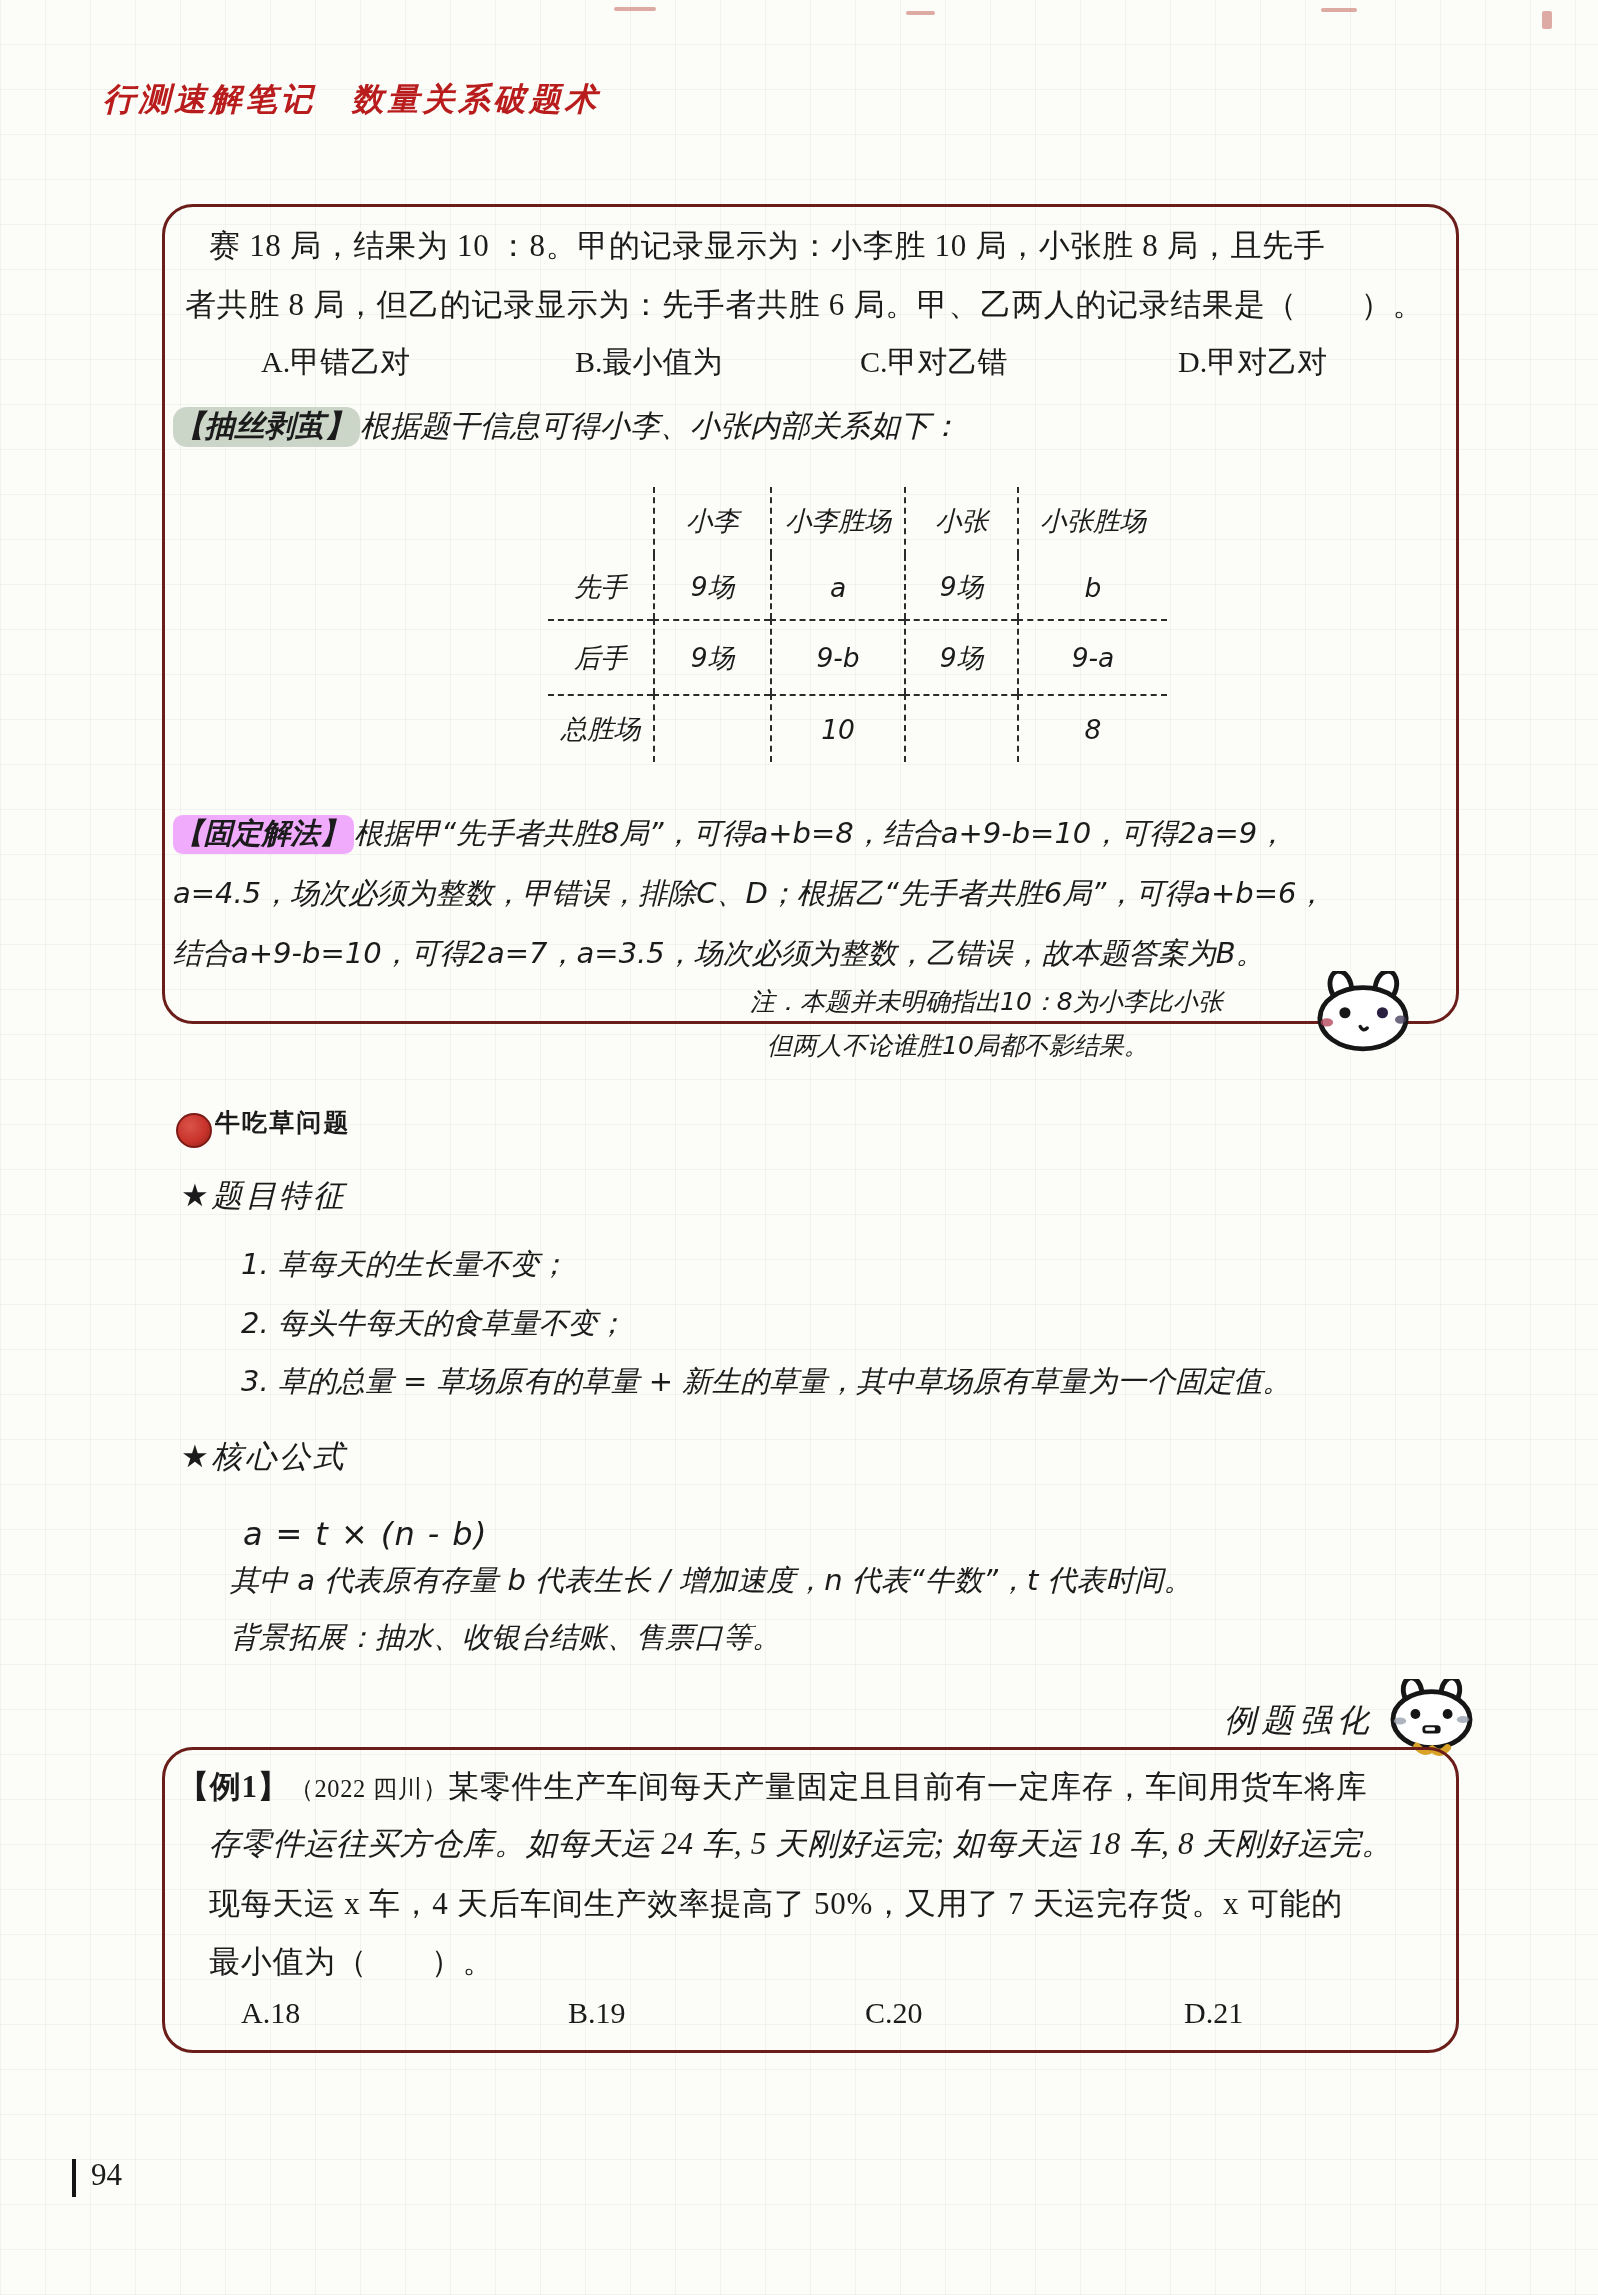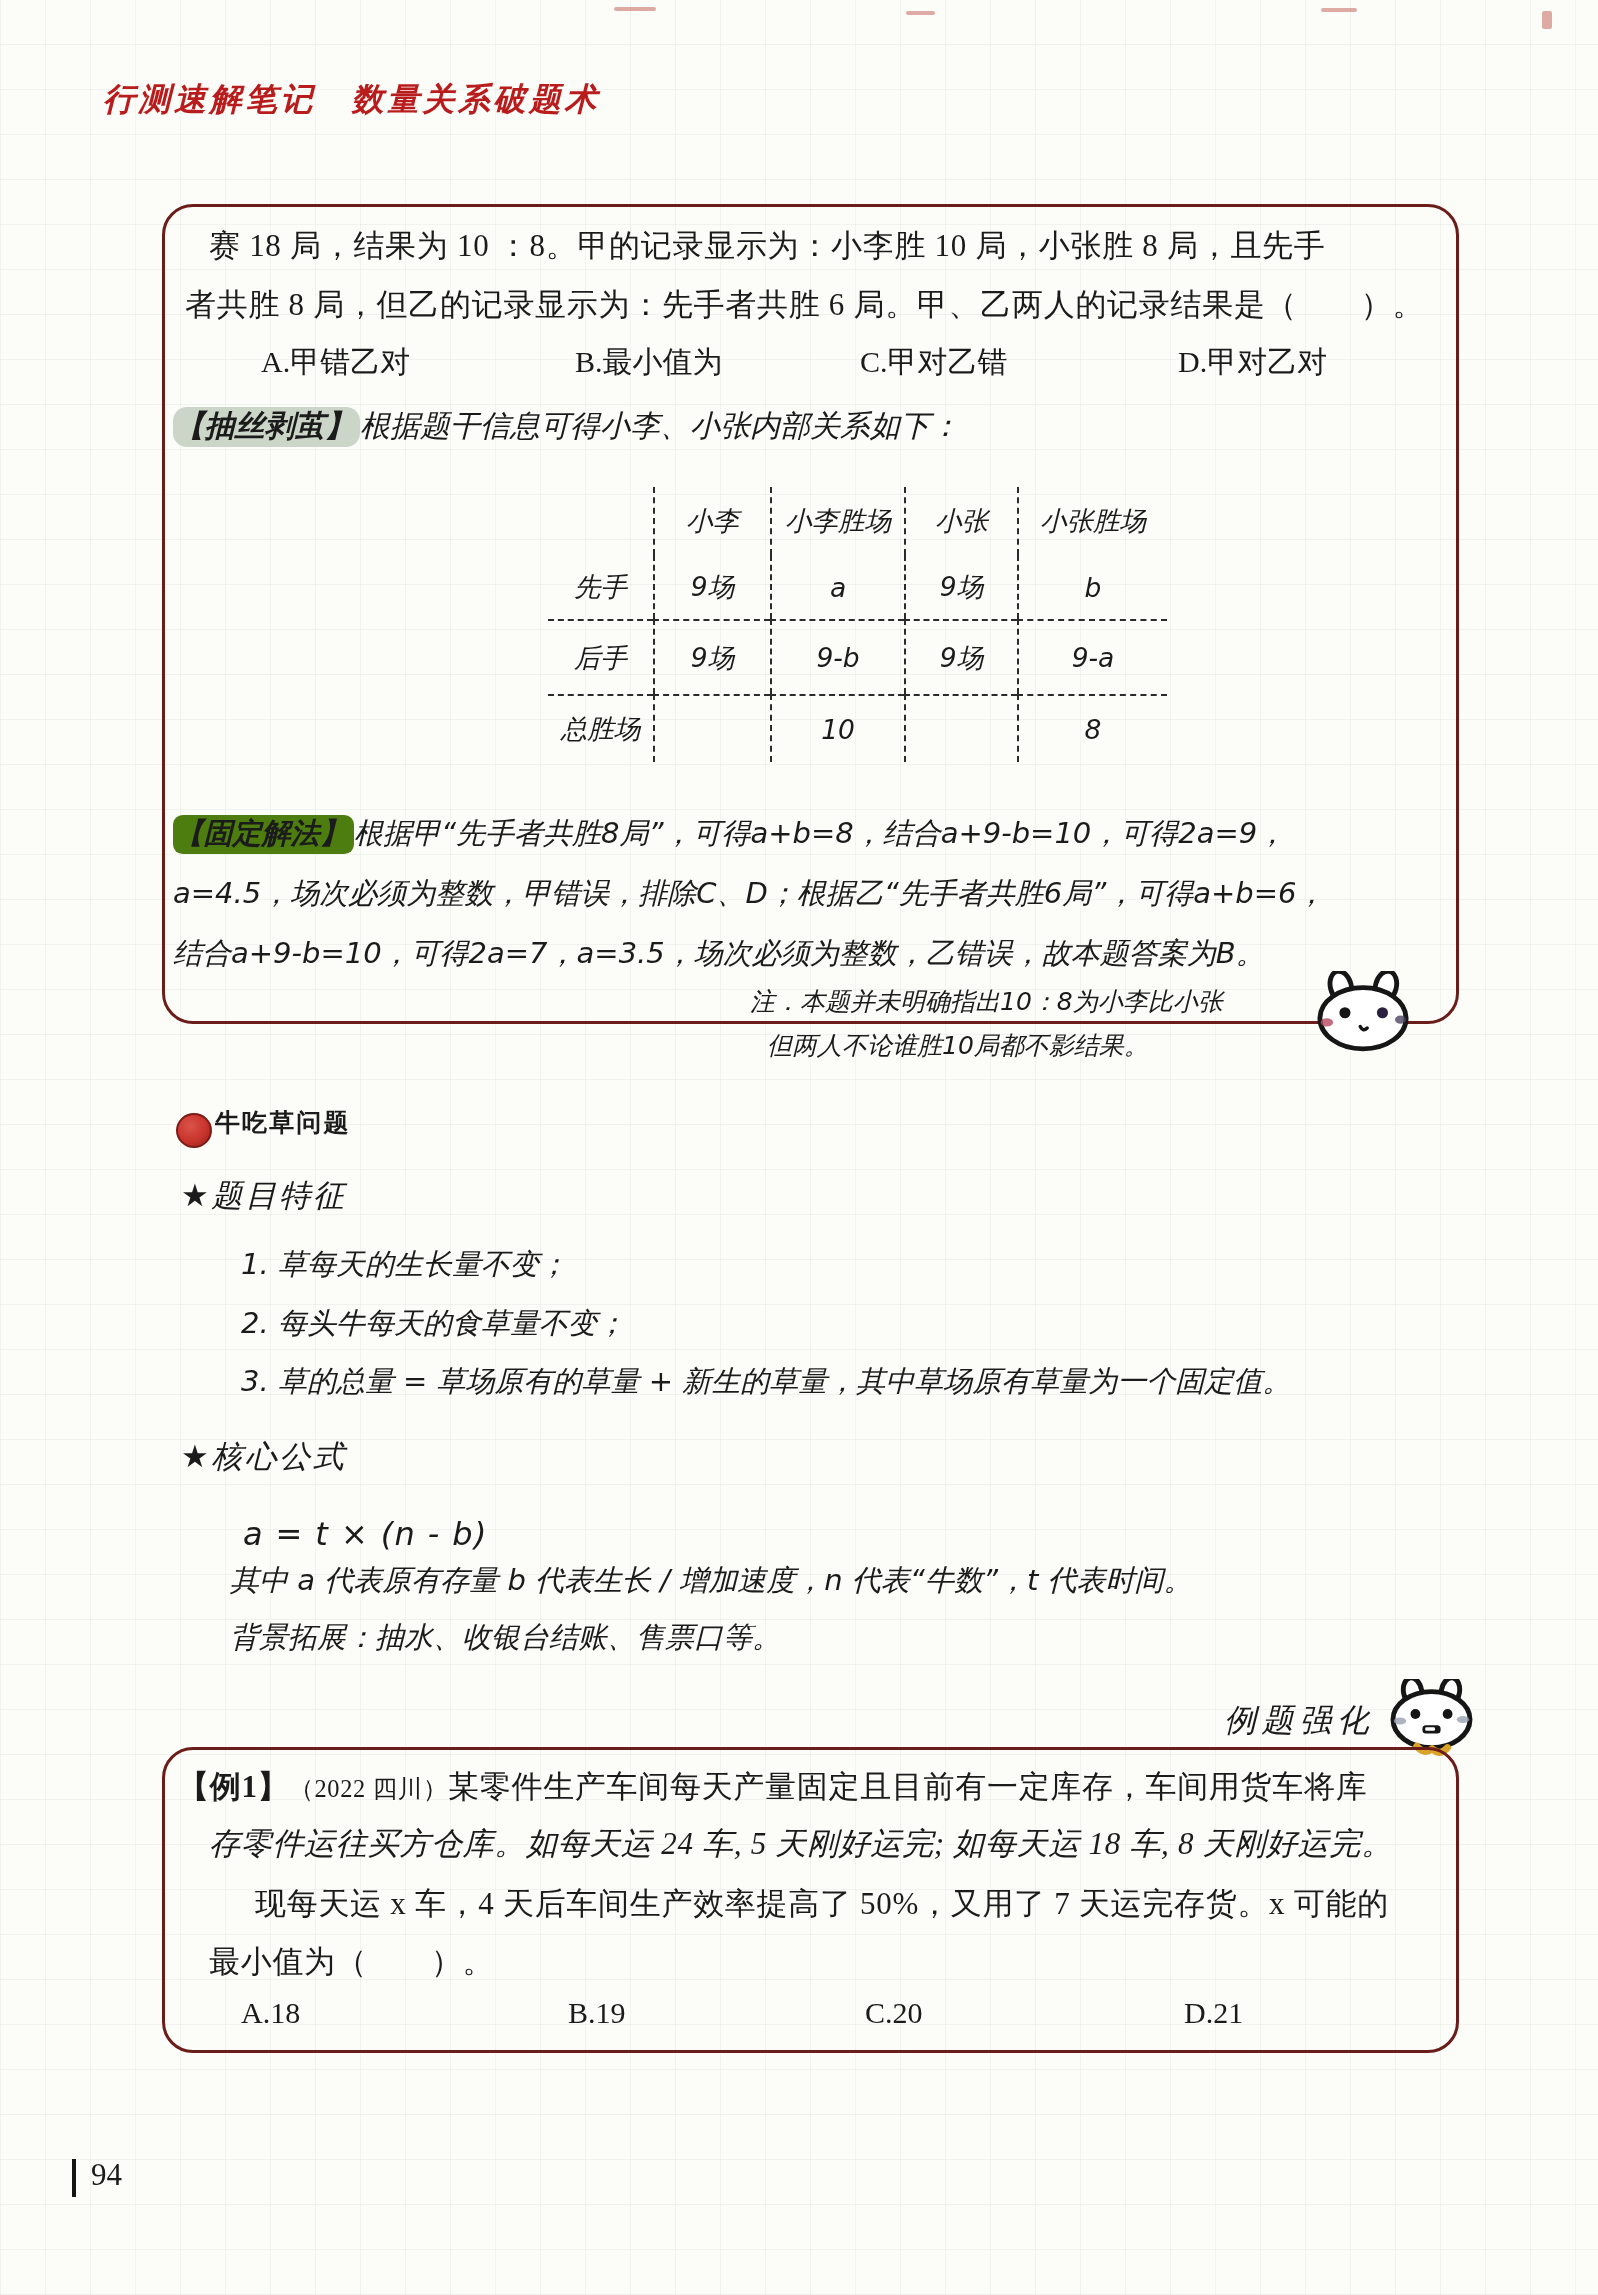--- a/index.html
+++ b/index.html
@@ -13,21 +13,21 @@
   .abs{position:absolute;}
   .print{font-family:"Liberation Serif","DejaVu Serif",serif;}
   .hw{font-family:"DejaVu Sans","Liberation Sans",sans-serif;font-style:italic;font-weight:500;}
   .headline{font-family:"Liberation Sans","DejaVu Sans",sans-serif;font-weight:700;font-style:normal;}
   .box{position:absolute;border:3.5px solid #6b1d1a;border-radius:31px;background:transparent;}
   .page-header{left:103px;top:78px;font-size:32px;color:#b91c1c;font-weight:700;
     font-style:italic;letter-spacing:3.5px;font-family:"DejaVu Sans",sans-serif;}
   .ptext{font-size:31px;letter-spacing:0.7px;white-space:nowrap;}
   .opt{font-size:30px;white-space:nowrap;}
   .hl-green{background:#ccd6c8;border-radius:14px;padding:1.4px 5.6px 4.2px 1.4px;font-weight:700;}
-  .hl-yellow{background:#4d7c0f;border-radius:9.8px;padding:1.4px 5.6px 4.2px 1.4px;font-weight:700;}
+  .hl-yellow{background:#f0abfc;border-radius:9.8px;padding:1.4px 5.6px 4.2px 1.4px;font-weight:700;}
   .hwline{font-size:29px;white-space:nowrap;}
   
   .rel-table{position:absolute;left:548px;top:487px;display:grid;
     grid-template-columns:105px 117px 134px 113px 150px;
     grid-template-rows:68px 64px 75px 68px;
     font-size:26.5px;}
   .cell{display:flex;align-items:center;justify-content:center;white-space:nowrap;}
   .vl{border-left:2.1px dashed #2b2b2b;}
   .hl{border-top:2.1px dashed #2b2b2b;}
   
@@ -141,21 +141,21 @@
   <rect x="56" y="69" width="14" height="5" rx="2" fill="#ffffff"></rect>
   <path d="M44 96 q10 12 22 4 q12 10 22 -2" stroke="#d9a32a" stroke-width="10" fill="none" stroke-linecap="round"></path>
 </svg>
 
 <div class="box" style="left:162px;top:1747px;width:1291px;height:300px;"></div>
 
 <div class="abs print ptext" style="left:178px;top:1766px;">
   <span class="lbl">【例1】</span><span class="src">（2022 四川）</span><span>某零件生产车间每天产量固定且目前有一定库存，车间用货车将库</span>
 </div>
 <div class="abs print ptext" style="left:209px;top:1823px;font-style:italic;">存零件运往买方仓库。如每天运 24 车, 5 天刚好运完; 如每天运 18 车, 8 天刚好运完。</div>
-<div class="abs print ptext" style="left:209px;top:1883px;margin-left:46px;">现每天运 x 车，4 天后车间生产效率提高了 50%，又用了 7 天运完存货。x 可能的</div>
+<div class="abs print ptext" style="left:209px;top:1883px;">现每天运 x 车，4 天后车间生产效率提高了 50%，又用了 7 天运完存货。x 可能的</div>
 <div class="abs print ptext" style="left:209px;top:1941px;">最小值为（　　）。</div>
 
 <div>
   <span class="abs print opt" style="left:241px;top:1996px;">A.18</span>
   <span class="abs print opt" style="left:568px;top:1996px;">B.19</span>
   <span class="abs print opt" style="left:865px;top:1996px;">C.20</span>
   <span class="abs print opt" style="left:1184px;top:1996px;">D.21</span>
 </div>
 
 <span class="pagenum-bar" style="left:72px;top:2159px;"></span>

